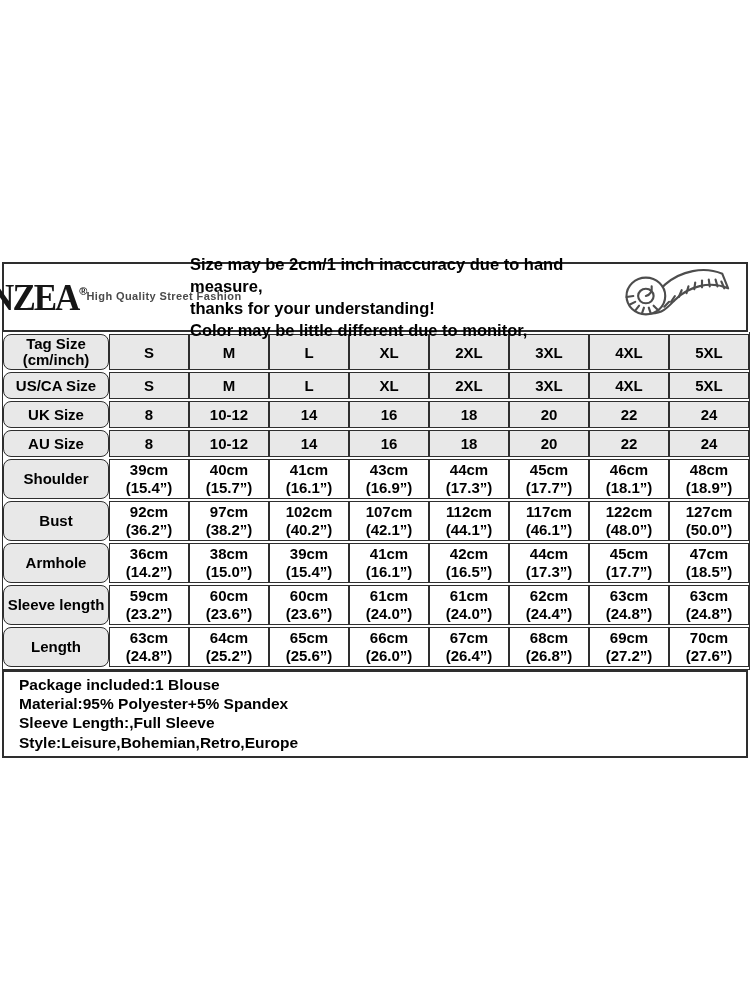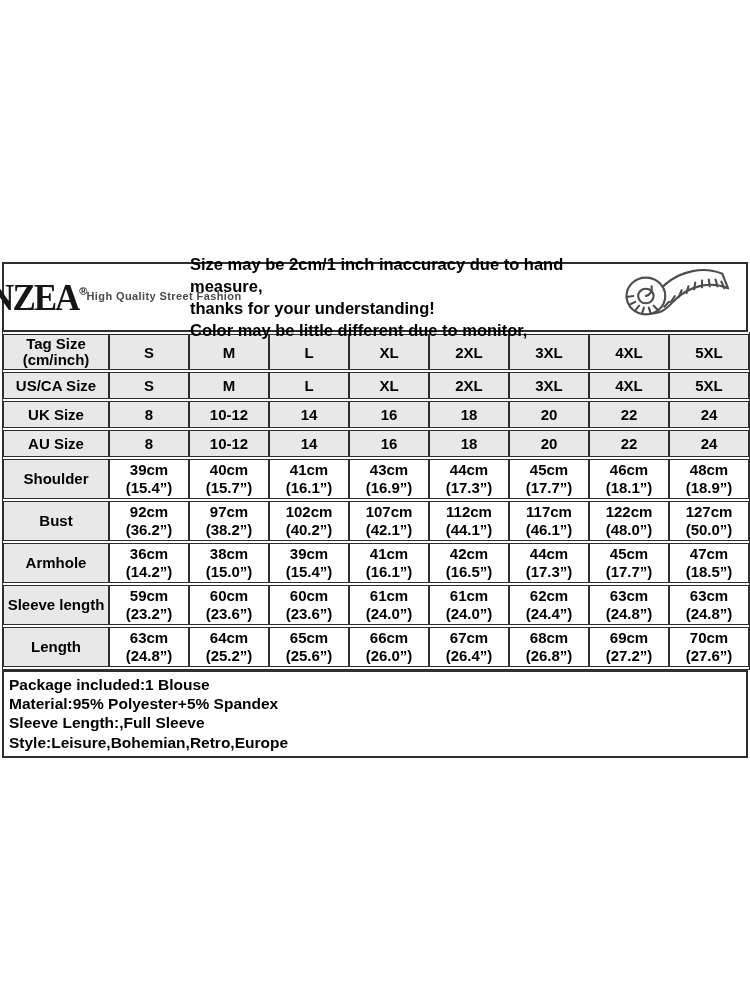--- a/index.html
+++ b/index.html
@@ -13,28 +13,28 @@
   .brand-row{white-space:nowrap;line-height:1;}
   .brand-name{font-family:"Liberation Serif",serif;font-weight:bold;font-size:35px;letter-spacing:-2px;display:inline-block;transform:scaleY(1.08);color:#161616;}
   .reg{font-size:11px;font-weight:bold;position:relative;top:-14px;left:1px;color:#161616;}
   .tagline{font-size:11px;font-weight:bold;color:#4a4a4a;letter-spacing:0.4px;margin-top:-2px;white-space:nowrap;}
   .notice{flex:1;font-weight:bold;font-size:16.5px;line-height:22px;padding:0 4px;}
   .tape{width:148px;display:flex;justify-content:center;align-items:center;flex-shrink:0;}
 
   
   table.size{border-collapse:separate;border-spacing:0 2px;width:746px;table-layout:fixed;background:#fff;border:1px solid #2e2e2e;border-top:none;}
   table.size td{border:1px solid #2e2e2e;text-align:center;vertical-align:middle;padding:1px 2px;font-size:15px;overflow:hidden;}
-  td.lbl{background:#e8e8e8;font-weight:bold;white-space:pre-line;line-height:16px;}
+  td.lbl{background:#e8e8e8;font-weight:bold;white-space:pre-line;line-height:16px;border-radius:8px;}
   tr.size-row td{background:#e8e8e8;font-weight:bold;height:23px;}
   tr.tag-row td{height:29px;}
   tr.measure-row td{height:33px;background:#fff;font-weight:600;white-space:pre-line;line-height:18px;}
   tr.measure-row td.lbl{background:#e8e8e8;font-weight:bold;}
 
   
-  .info{box-sizing:border-box;width:746px;border:2px solid #2e2e2e;background:#fff;padding:3px 5px 4px 5px;font-size:15.5px;font-weight:600;line-height:19.2px;}
+  .info{box-sizing:border-box;width:746px;border:2px solid #2e2e2e;background:#fff;padding:3px 5px 4px 15px;font-size:15.5px;font-weight:600;line-height:19.2px;}
   .info div{white-space:nowrap;}
 </style>
 </head>
 <body>
 
 <div class="sheet">
 
   <div class="hdr">
     <div class="logo">
       <svg width="34" height="62" viewBox="0 0 36 70">

